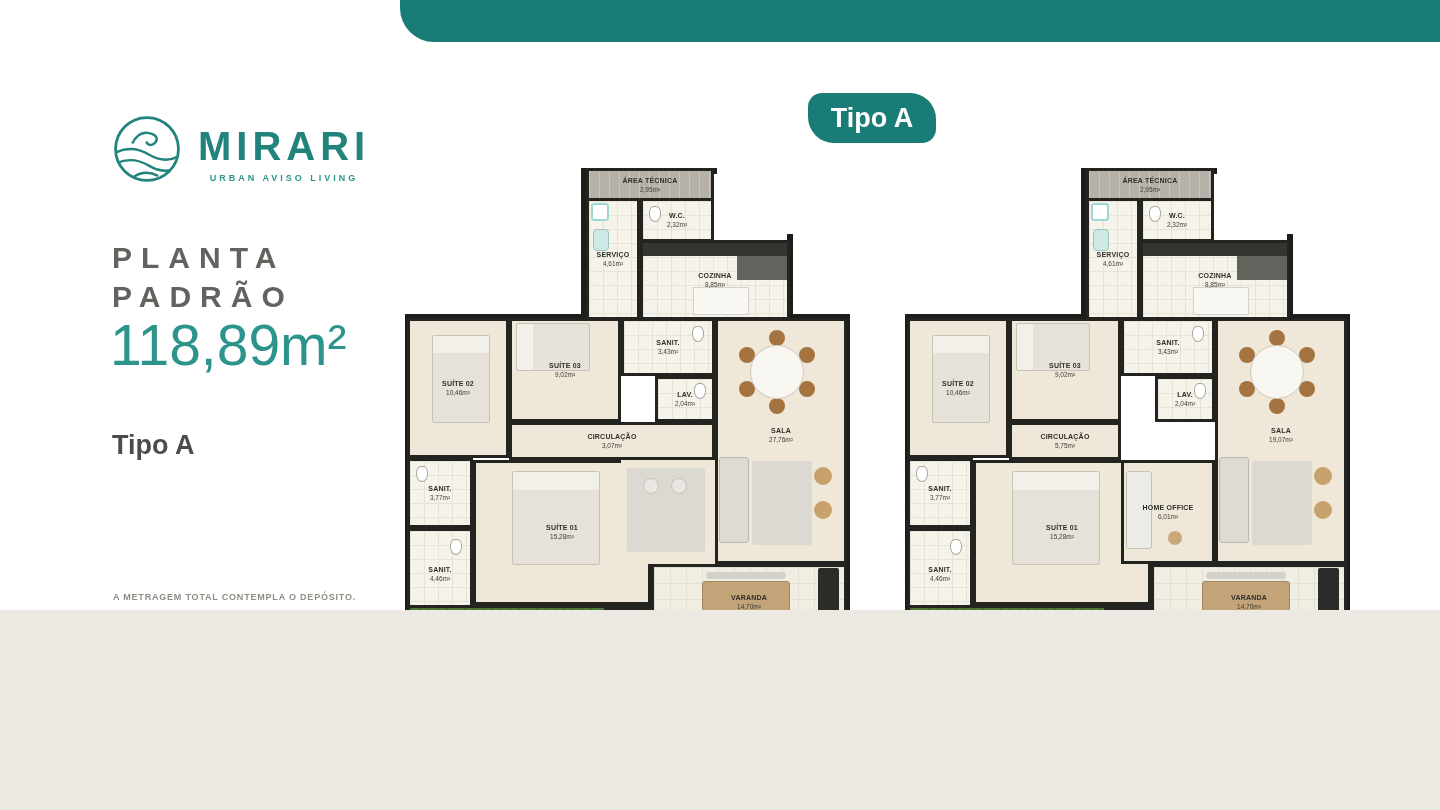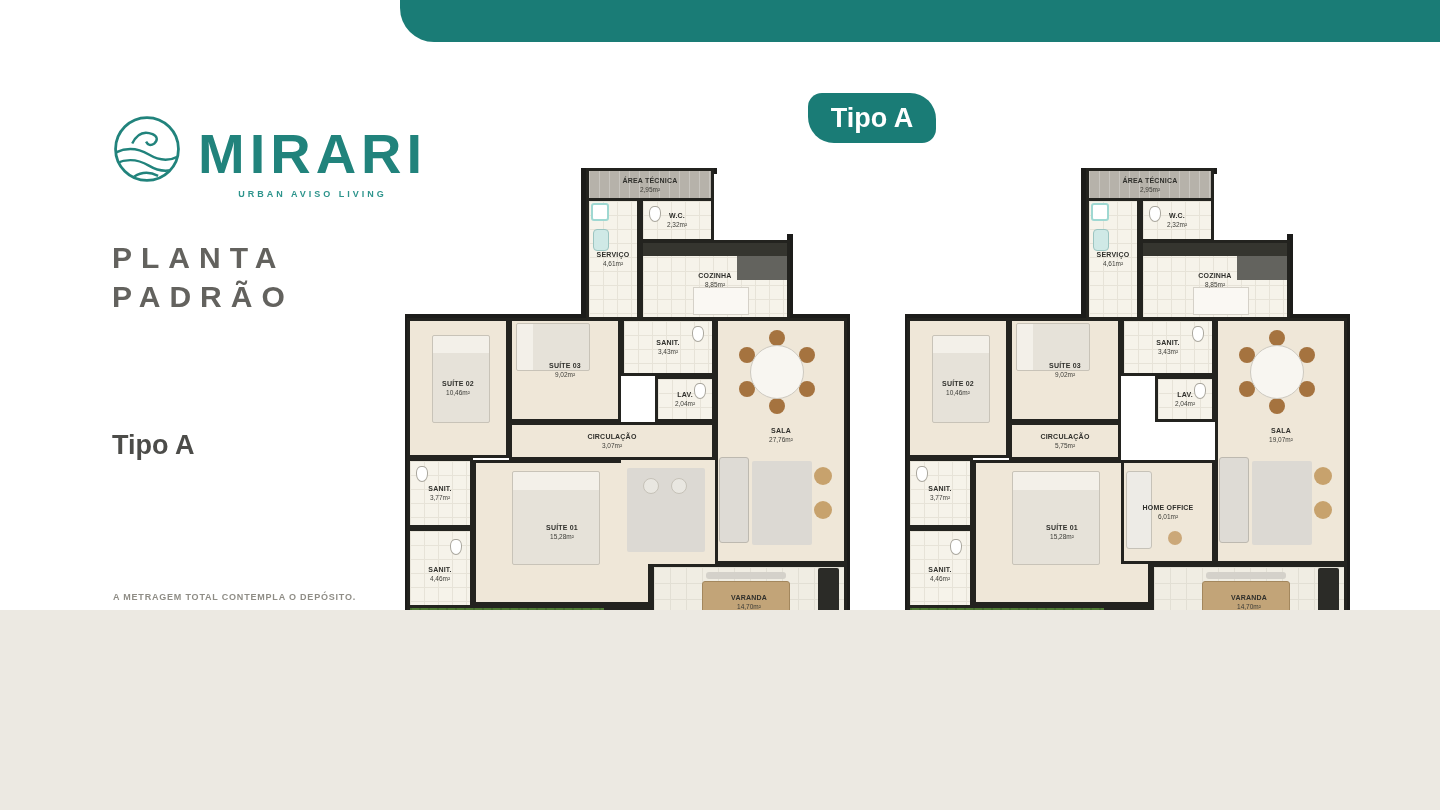--- a/index.html
+++ b/index.html
@@ -15,21 +15,21 @@
   .topbar{position:absolute;left:400px;top:0;width:1040px;height:42px;background:#1A7C76;border-bottom-left-radius:34px;}
 
   .badge{position:absolute;left:808px;top:93px;width:128px;height:50px;background:#1A7C76;
          border-radius:14px 26px 14px 26px;display:flex;align-items:center;justify-content:center;}
   .badge span{color:#fff;font-size:27px;font-weight:700;}
 
   
   .brand{position:absolute;left:110px;top:112px;display:flex;align-items:flex-start;}
   .brand-mark{width:74px;height:74px;}
   .brand-text{margin-left:14px;padding-top:14px;}
-  .brand-name{color:#21837C;font-size:56px;font-weight:600;letter-spacing:5px;line-height:1;}
+  .brand-name{color:#21837C;font-size:40px;font-weight:600;letter-spacing:5px;line-height:1;}
   .brand-tag{color:#2D948C;font-size:9px;letter-spacing:3px;margin-top:7px;text-align:center;font-weight:600;}
 
   
   .info-title{position:absolute;left:112px;top:238px;margin:0;width:250px;color:#63625E;
               font-size:30px;font-weight:700;letter-spacing:9px;line-height:1.3;}
   .info-area{position:absolute;left:110px;top:312px;color:#2D948C;font-size:57px;font-weight:400;}
   .info-units{position:absolute;left:112px;top:386px;color:#73726E;font-size:35px;}
   .info-type{position:absolute;left:112px;top:430px;color:#4C4C49;font-size:27px;font-weight:700;}
   .info-bullet{position:absolute;left:112px;top:470px;margin:0;width:300px;color:#8D8C88;font-size:26px;line-height:1.3;}
   .info-note{position:absolute;left:113px;top:592px;margin:0;color:#8F8D86;font-size:9px;font-weight:700;letter-spacing:.8px;}
@@ -108,20 +108,21 @@
         <path d="M26 70 q12 -8 26 -1"></path>
       </g>
     </svg>
     <div class="brand-text">
       <div class="brand-name">MIRARI</div>
       <div class="brand-tag">URBAN AVISO LIVING</div>
     </div>
   </header>
 
   <h1 class="info-title">PLANTA PADRÃO</h1>
+  <div class="info-area">118,89m²</div>
   <div class="info-type">Tipo A</div>
   <p class="info-note">A METRAGEM TOTAL CONTEMPLA O DEPÓSITO.</p>
 
   <div class="plan" style="left:405px">
     <div class="wall" style="left:178px;top:0;width:134px;height:6px"></div>
     <div class="wall" style="left:176px;top:0;width:6px;height:152px"></div>
     <div class="wall" style="left:382px;top:66px;width:6px;height:86px"></div>
     <div class="wall" style="left:0;top:146px;width:184px;height:7px"></div>
     <div class="wall" style="left:378px;top:146px;width:67px;height:7px"></div>
     <div class="wall" style="left:0;top:146px;width:7px;height:334px"></div>

